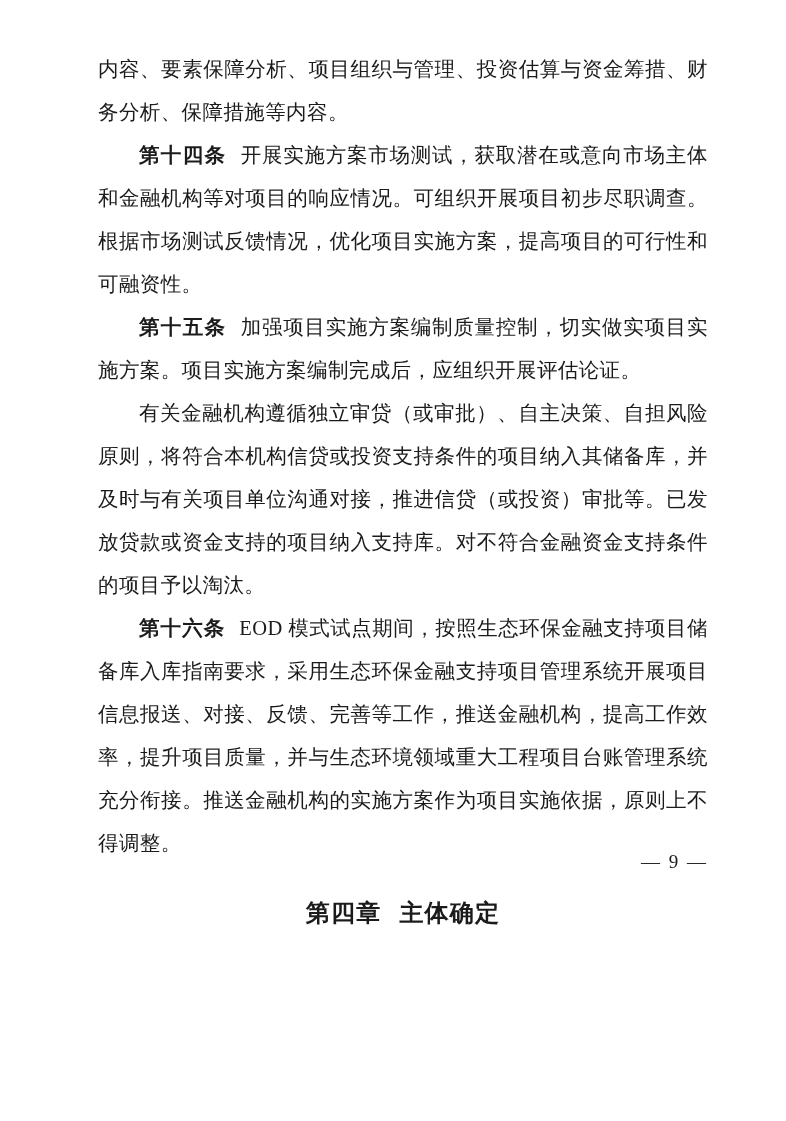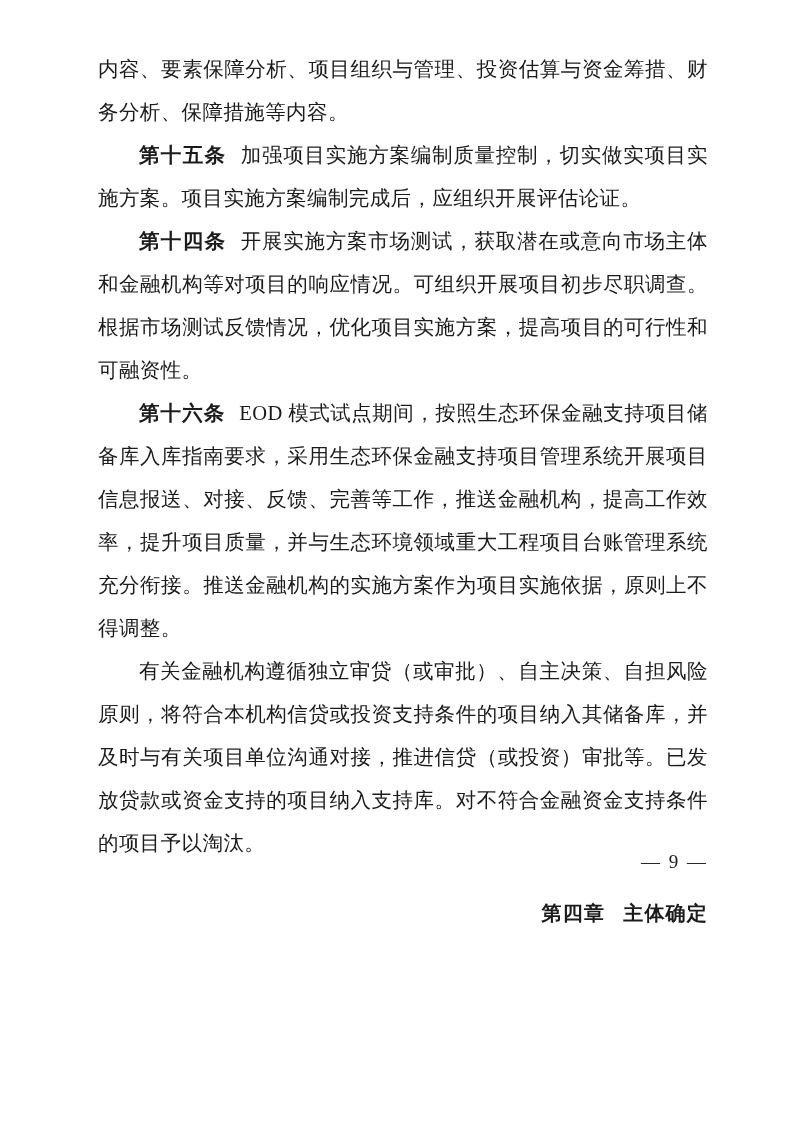--- a/index.html
+++ b/index.html
@@ -40,23 +40,23 @@
   }
   .art-label {
     font-weight: bold;
     letter-spacing: 1px;
   }
   .art-gap {
     display: inline-block;
     width: 14px;
   }
   .chapter-heading {
-    font-size: 20px;
+    font-size: 24px;
     font-weight: bold;
-    text-align: right;
+    text-align: center;
     letter-spacing: 1.2px;
     margin: 27px 0 10px 0;
     line-height: 43px;
     font-family: Liberation Serif, serif;
   }
   .chapter-gap {
     display: inline-block;
     width: 18px;
   }
   .page-number {
@@ -71,27 +71,27 @@
 </style>
 </head>
 <body>
 
 <div class="page">
 
   <div class="body-text">
 
     <p class="para">内容、要素保障分析、项目组织与管理、投资估算与资金筹措、财务分析、保障措施等内容。</p>
 
+    <p class="para indent"><span class="art-label">第十四条</span><span class="art-gap"></span><span>开展实施方案市场测试，获取潜在或意向市场主体和金融机构等对项目的响应情况。可组织开展项目初步尽职调查。根据市场测试反馈情况，优化项目实施方案，提高项目的可行性和可融资性。</span></p>
+
     <p class="para indent"><span class="art-label">第十五条</span><span class="art-gap"></span><span>加强项目实施方案编制质量控制，切实做实项目实施方案。项目实施方案编制完成后，应组织开展评估论证。</span></p>
 
-    <p class="para indent"><span class="art-label">第十四条</span><span class="art-gap"></span><span>开展实施方案市场测试，获取潜在或意向市场主体和金融机构等对项目的响应情况。可组织开展项目初步尽职调查。根据市场测试反馈情况，优化项目实施方案，提高项目的可行性和可融资性。</span></p>
+    <p class="para indent">有关金融机构遵循独立审贷（或审批）、自主决策、自担风险原则，将符合本机构信贷或投资支持条件的项目纳入其储备库，并及时与有关项目单位沟通对接，推进信贷（或投资）审批等。已发放贷款或资金支持的项目纳入支持库。对不符合金融资金支持条件的项目予以淘汰。</p>
 
     <p class="para indent"><span class="art-label">第十六条</span><span class="art-gap"></span><span>EOD 模式试点期间，按照生态环保金融支持项目储备库入库指南要求，采用生态环保金融支持项目管理系统开展项目信息报送、对接、反馈、完善等工作，推送金融机构，提高工作效率，提升项目质量，并与生态环境领域重大工程项目台账管理系统充分衔接。推送金融机构的实施方案作为项目实施依据，原则上不得调整。</span></p>
-
-    <p class="para indent">有关金融机构遵循独立审贷（或审批）、自主决策、自担风险原则，将符合本机构信贷或投资支持条件的项目纳入其储备库，并及时与有关项目单位沟通对接，推进信贷（或投资）审批等。已发放贷款或资金支持的项目纳入支持库。对不符合金融资金支持条件的项目予以淘汰。</p>
 
     <div class="chapter-heading"><span>第四章</span><span class="chapter-gap"></span><span>主体确定</span></div>
 
 
   </div>
 
   <div class="page-number">— 9 —</div>
 
 </div>
 

